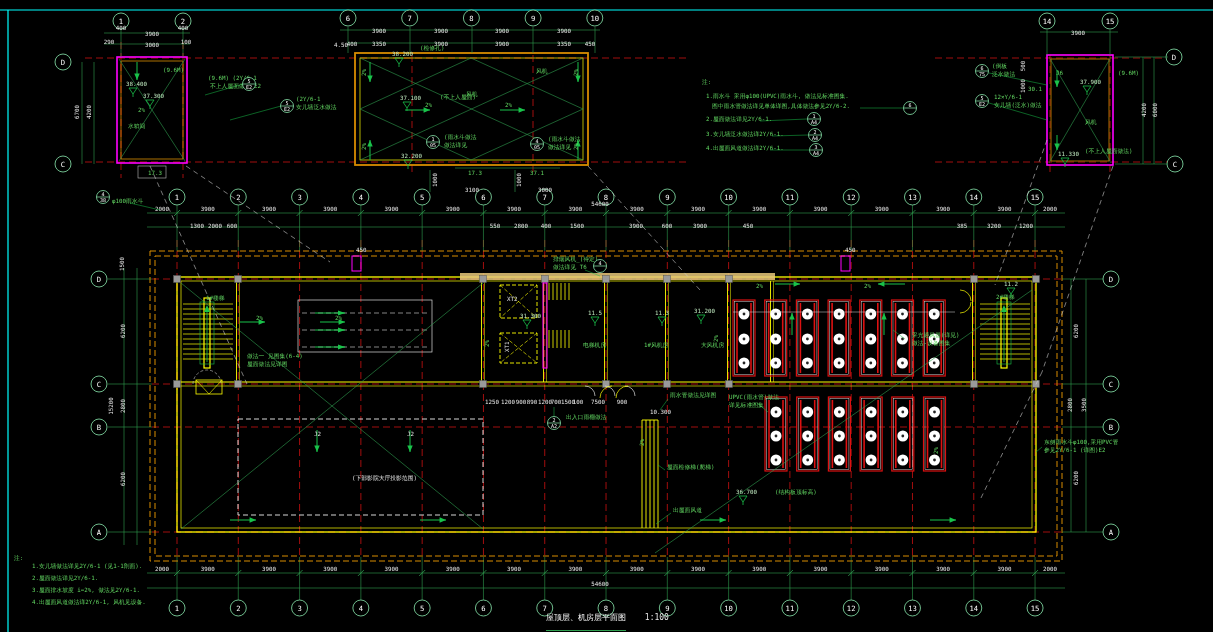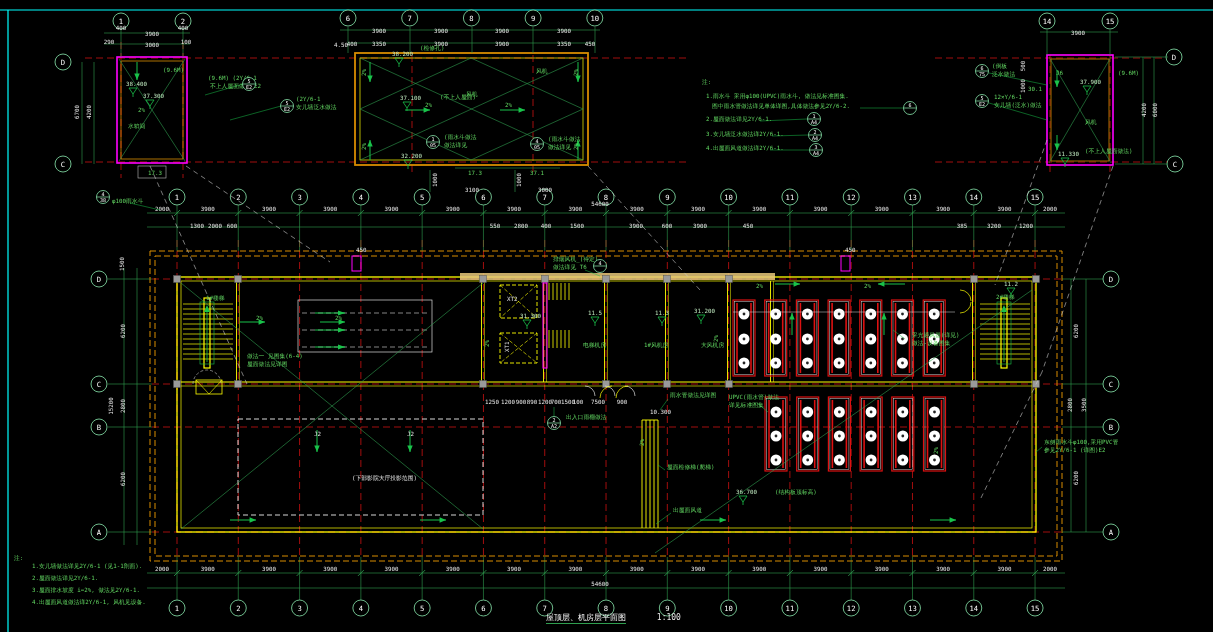--- a/index.html
+++ b/index.html
@@ -2,22 +2,22 @@
 <html><head>
 <meta charset="utf-8">
 <style>
   html,body{margin:0;padding:0;background:#000;}
   .stage{position:relative;width:1213px;height:632px;background:#000;overflow:hidden;
          font-family:"DejaVu Sans Mono",monospace;}
   svg{position:absolute;left:0;top:0;}
   text{font-family:"DejaVu Sans Mono",monospace;}
   .title-block{position:absolute;left:546px;top:612px;color:#fff;font-size:8px;
                font-family:"DejaVu Sans Mono",monospace;white-space:nowrap;}
-  .title-block .t{border-bottom:1.5px solid #2f9e4f;padding-bottom:1px;}
-  .title-block .s{margin-left:26px;color:#e8e8e8;}
+  .title-block .t{border-bottom:1.5px solid #2f9e4f;padding-bottom:8px;}
+  .title-block .s{margin-left:14px;color:#e8e8e8;}
 </style>
 </head>
 <body>
 
 <div class="stage">
   <svg id="cad" width="1213" height="632" viewBox="0 0 1213 632">
       <g>
         <line x1="0" y1="10" x2="1213" y2="10" stroke="#00ffff" stroke-width="1.2"></line>
         <line x1="8" y1="10" x2="8" y2="632" stroke="#00ffff" stroke-width="1.2"></line>
       </g>

